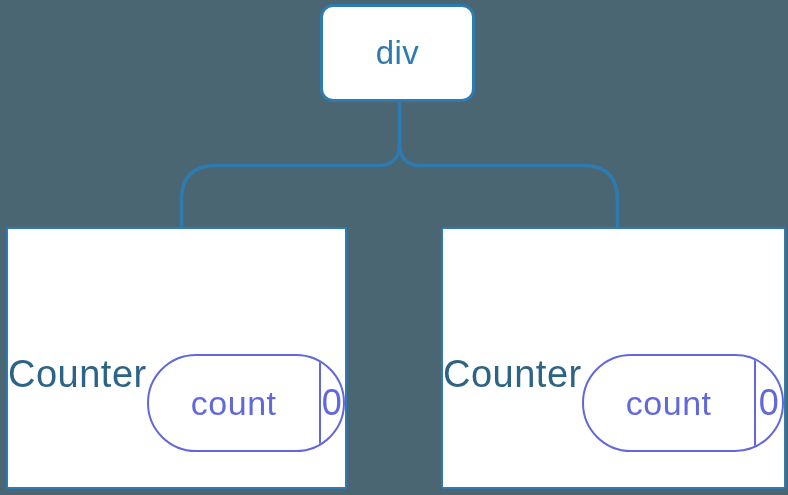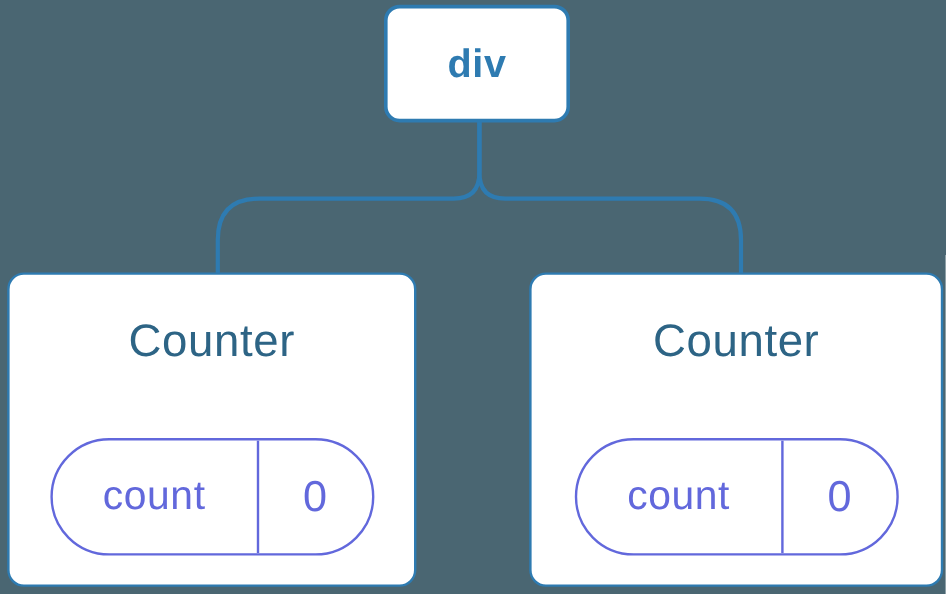--- a/index.html
+++ b/index.html
@@ -30,33 +30,33 @@
     background: #FFFFFF;
     border: 3px solid #2E7BB1;
     border-radius: 13px;
     display: flex;
     align-items: center;
     justify-content: center;
   }
   .node-root-label {
     color: #2E7BB1;
     font-size: 33px;
-    font-weight: 700;
+    font-weight: 400;
     letter-spacing: 0.5px;
   }
   .card {
     position: absolute;
     top: 227px;
     height: 262px;
     box-sizing: border-box;
     background: #FFFFFF;
     border: 2px solid #2E7BB1;
-    border-radius: 14px;
+    border-radius: 2px;
     display: flex;
-    flex-direction: column;
+    flex-direction: row;
     align-items: center;
     padding-top: 34px;
   }
   .card-left  { left: 6px;   width: 341px; }
   .card-right { left: 441px; width: 345px; }
   .card-title {
     color: #2D6485;
     font-size: 38px;
     font-weight: 500;
     line-height: 1.2;

